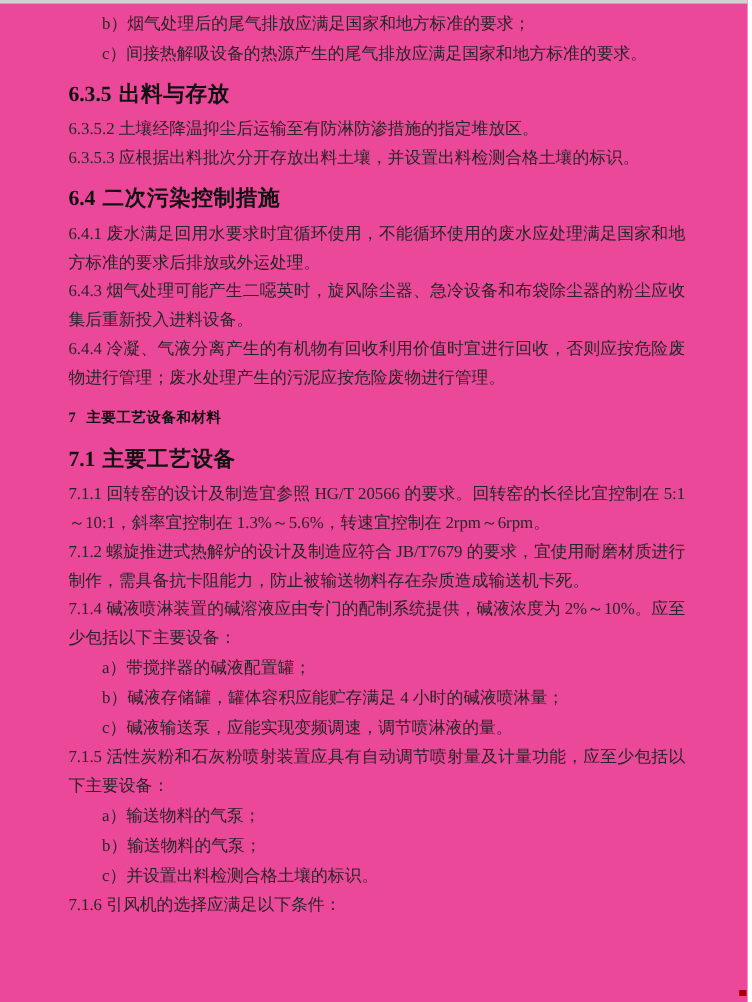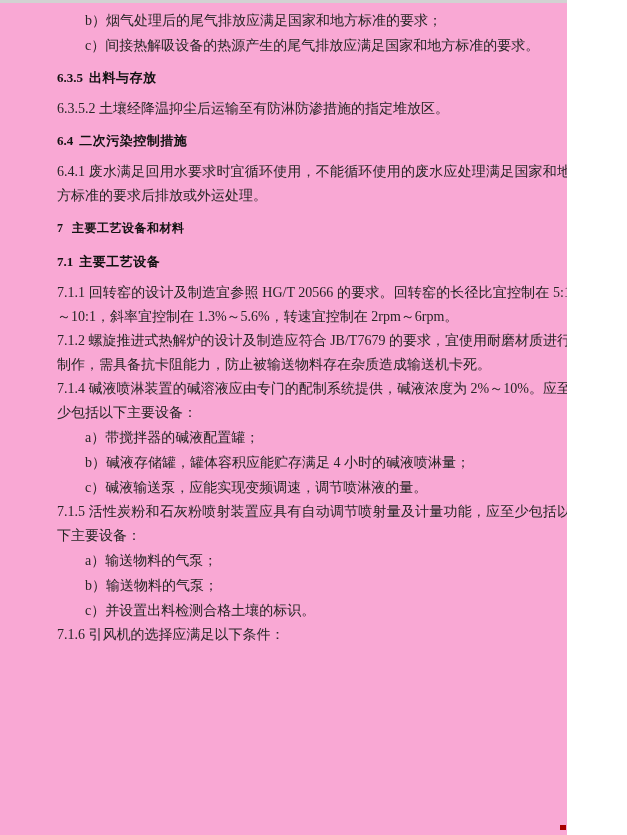--- a/index.html
+++ b/index.html
@@ -1,20 +1,20 @@
 <!DOCTYPE html>
 <html><head>
 <meta charset="utf-8">
 <style>
   html, body { margin: 0; padding: 0; }
   .page {
     position: relative;
-    width: 567px;
+    width: 623px;
     height: 835px;
-    background: #f9a8d4;
+    background: #ec4899;
     overflow: hidden;
     font-family: "Liberation Serif", "DejaVu Serif", serif;
     color: #262626;
   }
   .top-strip {
     position: absolute;
     top: 0; left: 0;
     width: 100%;
     height: 3px;
     background: #d2d2d2;
@@ -33,21 +33,21 @@
     text-justify: inter-character;
   }
   .list-item {
     margin: 0 0 0 28px;
     font-size: 14px;
     line-height: 25px;
     text-align: left;
   }
   .h3 {
     margin: 8px 0 7px 0;
-    font-size: 13px;
+    font-size: 18px;
     line-height: 24px;
     font-weight: bold;
     color: #111111;
   }
   .h2 {
     margin: 6px 0 5px 0;
     font-size: 12px;
     line-height: 28px;
     font-weight: bold;
     color: #111111;
@@ -82,26 +82,29 @@
   <div class="content">
 
     <p class="list-item">b）烟气处理后的尾气排放应满足国家和地方标准的要求；</p>
     <p class="list-item">c）间接热解吸设备的热源产生的尾气排放应满足国家和地方标准的要求。</p>
 
     <h3 class="h3">
       <span class="hnum">6.3.5</span><span class="htitle">出料与存放</span>
     </h3>
 
     <p class="para">6.3.5.2 土壤经降温抑尘后运输至有防淋防渗措施的指定堆放区。</p>
+    <p class="para">6.3.5.3 应根据出料批次分开存放出料土壤，并设置出料检测合格土壤的标识。</p>
 
     <h3 class="h3">
       <span class="hnum hnum-underline">6.4</span><span class="htitle">二次污染控制措施</span>
     </h3>
 
     <p class="para">6.4.1 废水满足回用水要求时宜循环使用，不能循环使用的废水应处理满足国家和地方标准的要求后排放或外运处理。</p>
+    <p class="para">6.4.3 烟气处理可能产生二噁英时，旋风除尘器、急冷设备和布袋除尘器的粉尘应收集后重新投入进料设备。</p>
+    <p class="para">6.4.4 冷凝、气液分离产生的有机物有回收利用价值时宜进行回收，否则应按危险废物进行管理；废水处理产生的污泥应按危险废物进行管理。</p>
 
     <h2 class="h2">
       <span class="hnum">7</span><span class="htitle">主要工艺设备和材料</span>
     </h2>
 
     <h3 class="h3">
       <span class="hnum">7.1</span><span class="htitle">主要工艺设备</span>
     </h3>
 
     <p class="para">7.1.1 回转窑的设计及制造宜参照 HG/T 20566 的要求。回转窑的长径比宜控制在 5:1～10:1，斜率宜控制在 1.3%～5.6%，转速宜控制在 2rpm～6rpm。</p>

